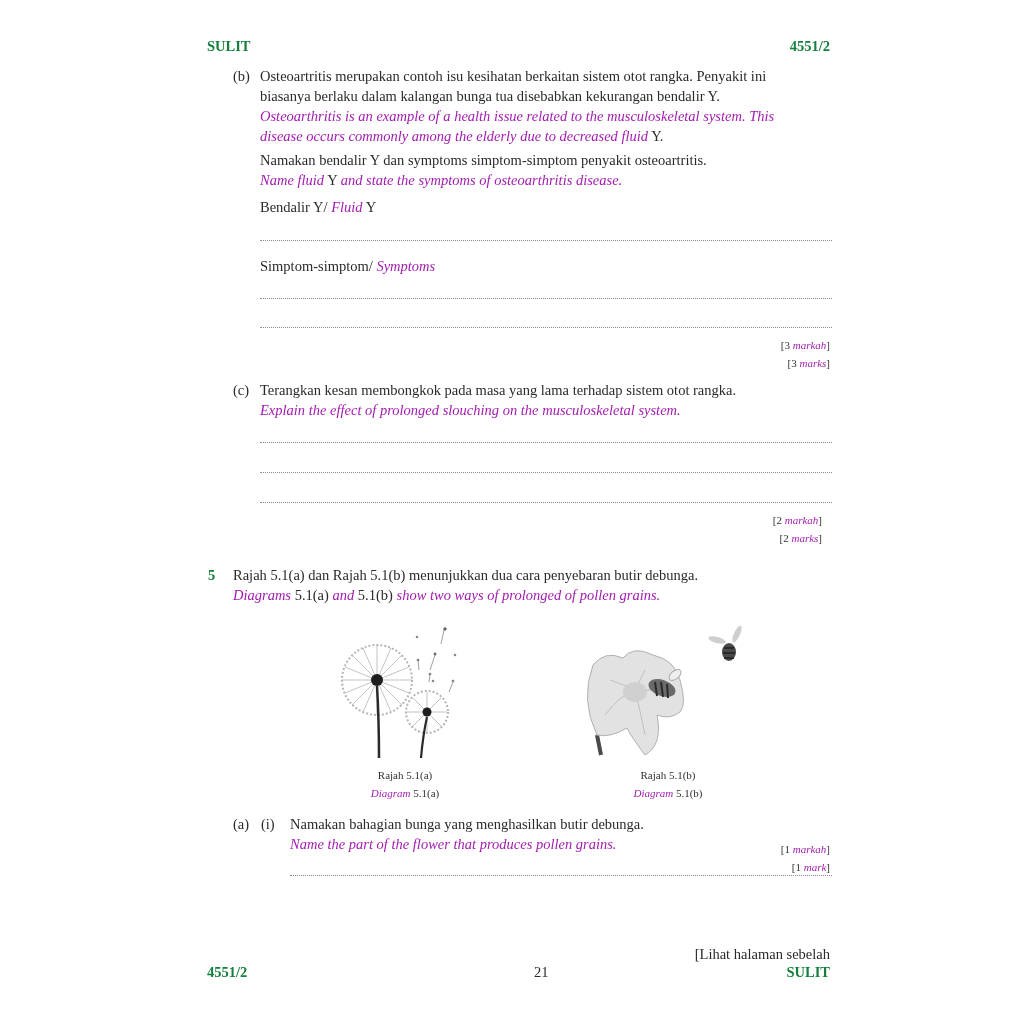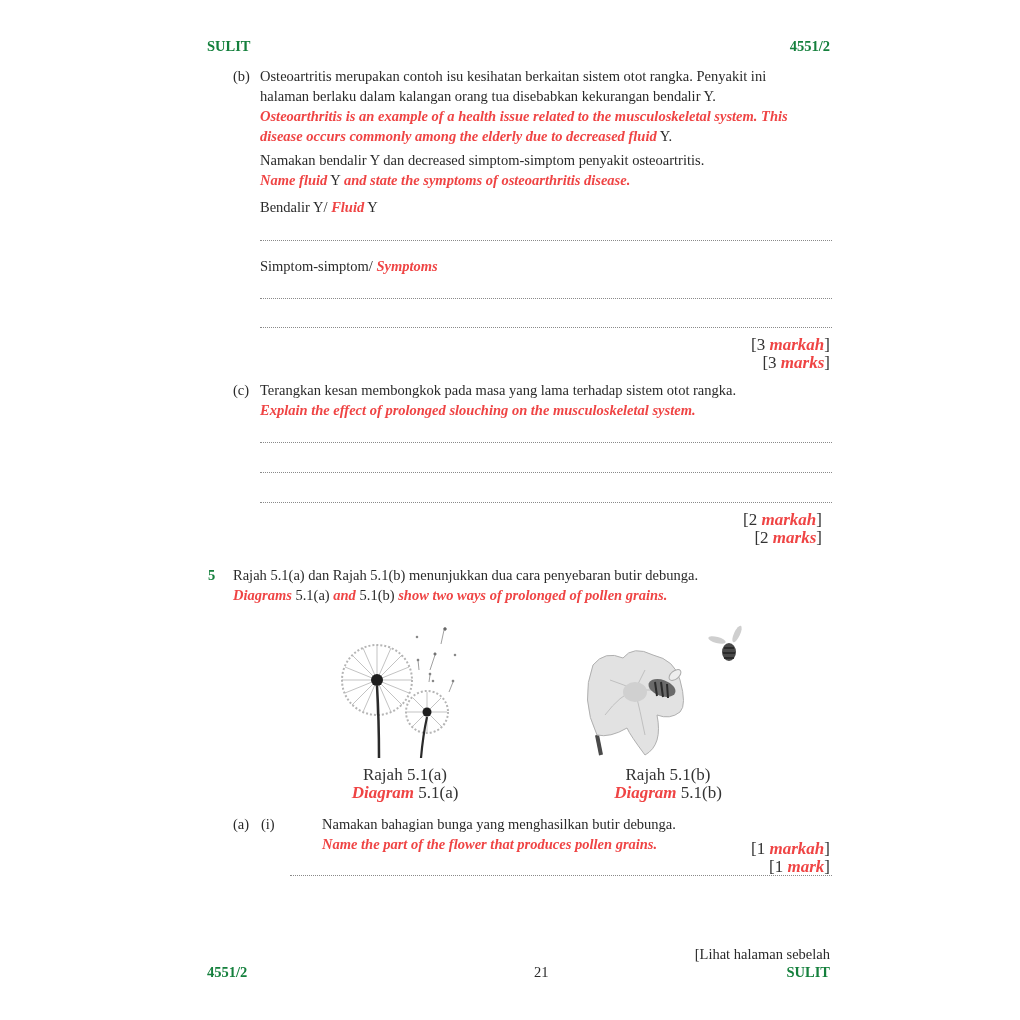--- a/index.html
+++ b/index.html
@@ -1,42 +1,42 @@
 <!DOCTYPE html>
 <html><head>
 <meta charset="utf-8">
 <style>
   html, body { margin: 0; padding: 0; background: #ffffff; }
   body { width: 1020px; height: 1020px; position: relative; overflow: hidden;
          font-family: "Liberation Serif", "DejaVu Serif", serif; color: #2a2a2a; }
   .abs { position: absolute; }
   .t { font-size: 14.5px; line-height: 20px; white-space: nowrap; }
-  .it { font-style: italic; color: #ef4444; font-weight: bold; }
+  .it { font-style: italic; color: #a21caf; }
   .bold { font-weight: bold; color: #15803d; }
   .dots { position: absolute; height: 0; border-top: 1.3px dotted #8a8a8a; }
   .right { text-align: right; }
   .center { text-align: center; }
-  .mark { font-size: 17px; line-height: 18px; color: #333; }
+  .mark { font-size: 11px; line-height: 18px; color: #333; }
 </style>
 </head>
 <body>
 
 <div class="abs t bold" style="left:207px; top:36px;">SULIT</div>
 <div class="abs t bold" style="right:190px; top:36px;">4551/2</div>
 
 <div class="abs t" style="left:233px; top:66px;">(b)</div>
 <div class="abs" style="left:260px; top:66px;">
   <div class="t">Osteoartritis merupakan contoh isu kesihatan berkaitan sistem otot rangka. Penyakit ini</div>
-  <div class="t">halaman berlaku dalam kalangan orang tua disebabkan kekurangan bendalir Y.</div>
+  <div class="t">biasanya berlaku dalam kalangan bunga tua disebabkan kekurangan bendalir Y.</div>
   <div class="t it">Osteoarthritis is an example of a health issue related to the musculoskeletal system. This</div>
   <div class="t"><span class="it">disease occurs commonly among the elderly due to decreased fluid</span><span> Y.</span></div>
 </div>
 
 <div class="abs" style="left:260px; top:150px;">
-  <div class="t">Namakan bendalir Y dan decreased simptom-simptom penyakit osteoartritis.</div>
+  <div class="t">Namakan bendalir Y dan symptoms simptom-simptom penyakit osteoartritis.</div>
   <div class="t"><span class="it">Name fluid</span><span> Y </span><span class="it">and state the symptoms of osteoarthritis disease.</span></div>
 </div>
 
 <div class="abs t" style="left:260px; top:197px;text-align:right;"><span>Bendalir Y/ </span><span class="it">Fluid</span><span> Y</span></div>
 <div class="dots" style="left:260px; width:572px; top:240px;"></div>
 
 <div class="abs t" style="left:260px; top:256px;"><span>Simptom-simptom/ </span><span class="it">Symptoms</span></div>
 <div class="dots" style="left:260px; width:572px; top:298px;"></div>
 <div class="dots" style="left:260px; width:572px; top:327px;"></div>
 
@@ -145,21 +145,21 @@
   <div>Rajah 5.1(a)</div>
   <div><span class="it">Diagram</span><span> 5.1(a)</span></div>
 </div>
 <div class="abs center mark" style="left:608px; width:120px; top:766px;">
   <div>Rajah 5.1(b)</div>
   <div><span class="it">Diagram</span><span> 5.1(b)</span></div>
 </div>
 
 <div class="abs t" style="left:233px; top:814px;">(a)</div>
 <div class="abs t" style="left:261px; top:814px;">(i)</div>
-<div class="abs" style="left:290px; top:814px;margin-left:32px;">
+<div class="abs" style="left:290px; top:814px;">
   <div class="t">Namakan bahagian bunga yang menghasilkan butir debunga.</div>
   <div class="t it">Name the part of the flower that produces pollen grains.</div>
 </div>
 <div class="dots" style="left:290px; width:542px; top:875px;"></div>
 
 <div class="abs mark right" style="right:190px; top:840px;">
   <div><span>[1 </span><span class="it">markah</span>]</div>
   <div><span>[1 </span><span class="it">mark</span>]</div>
 </div>
 

